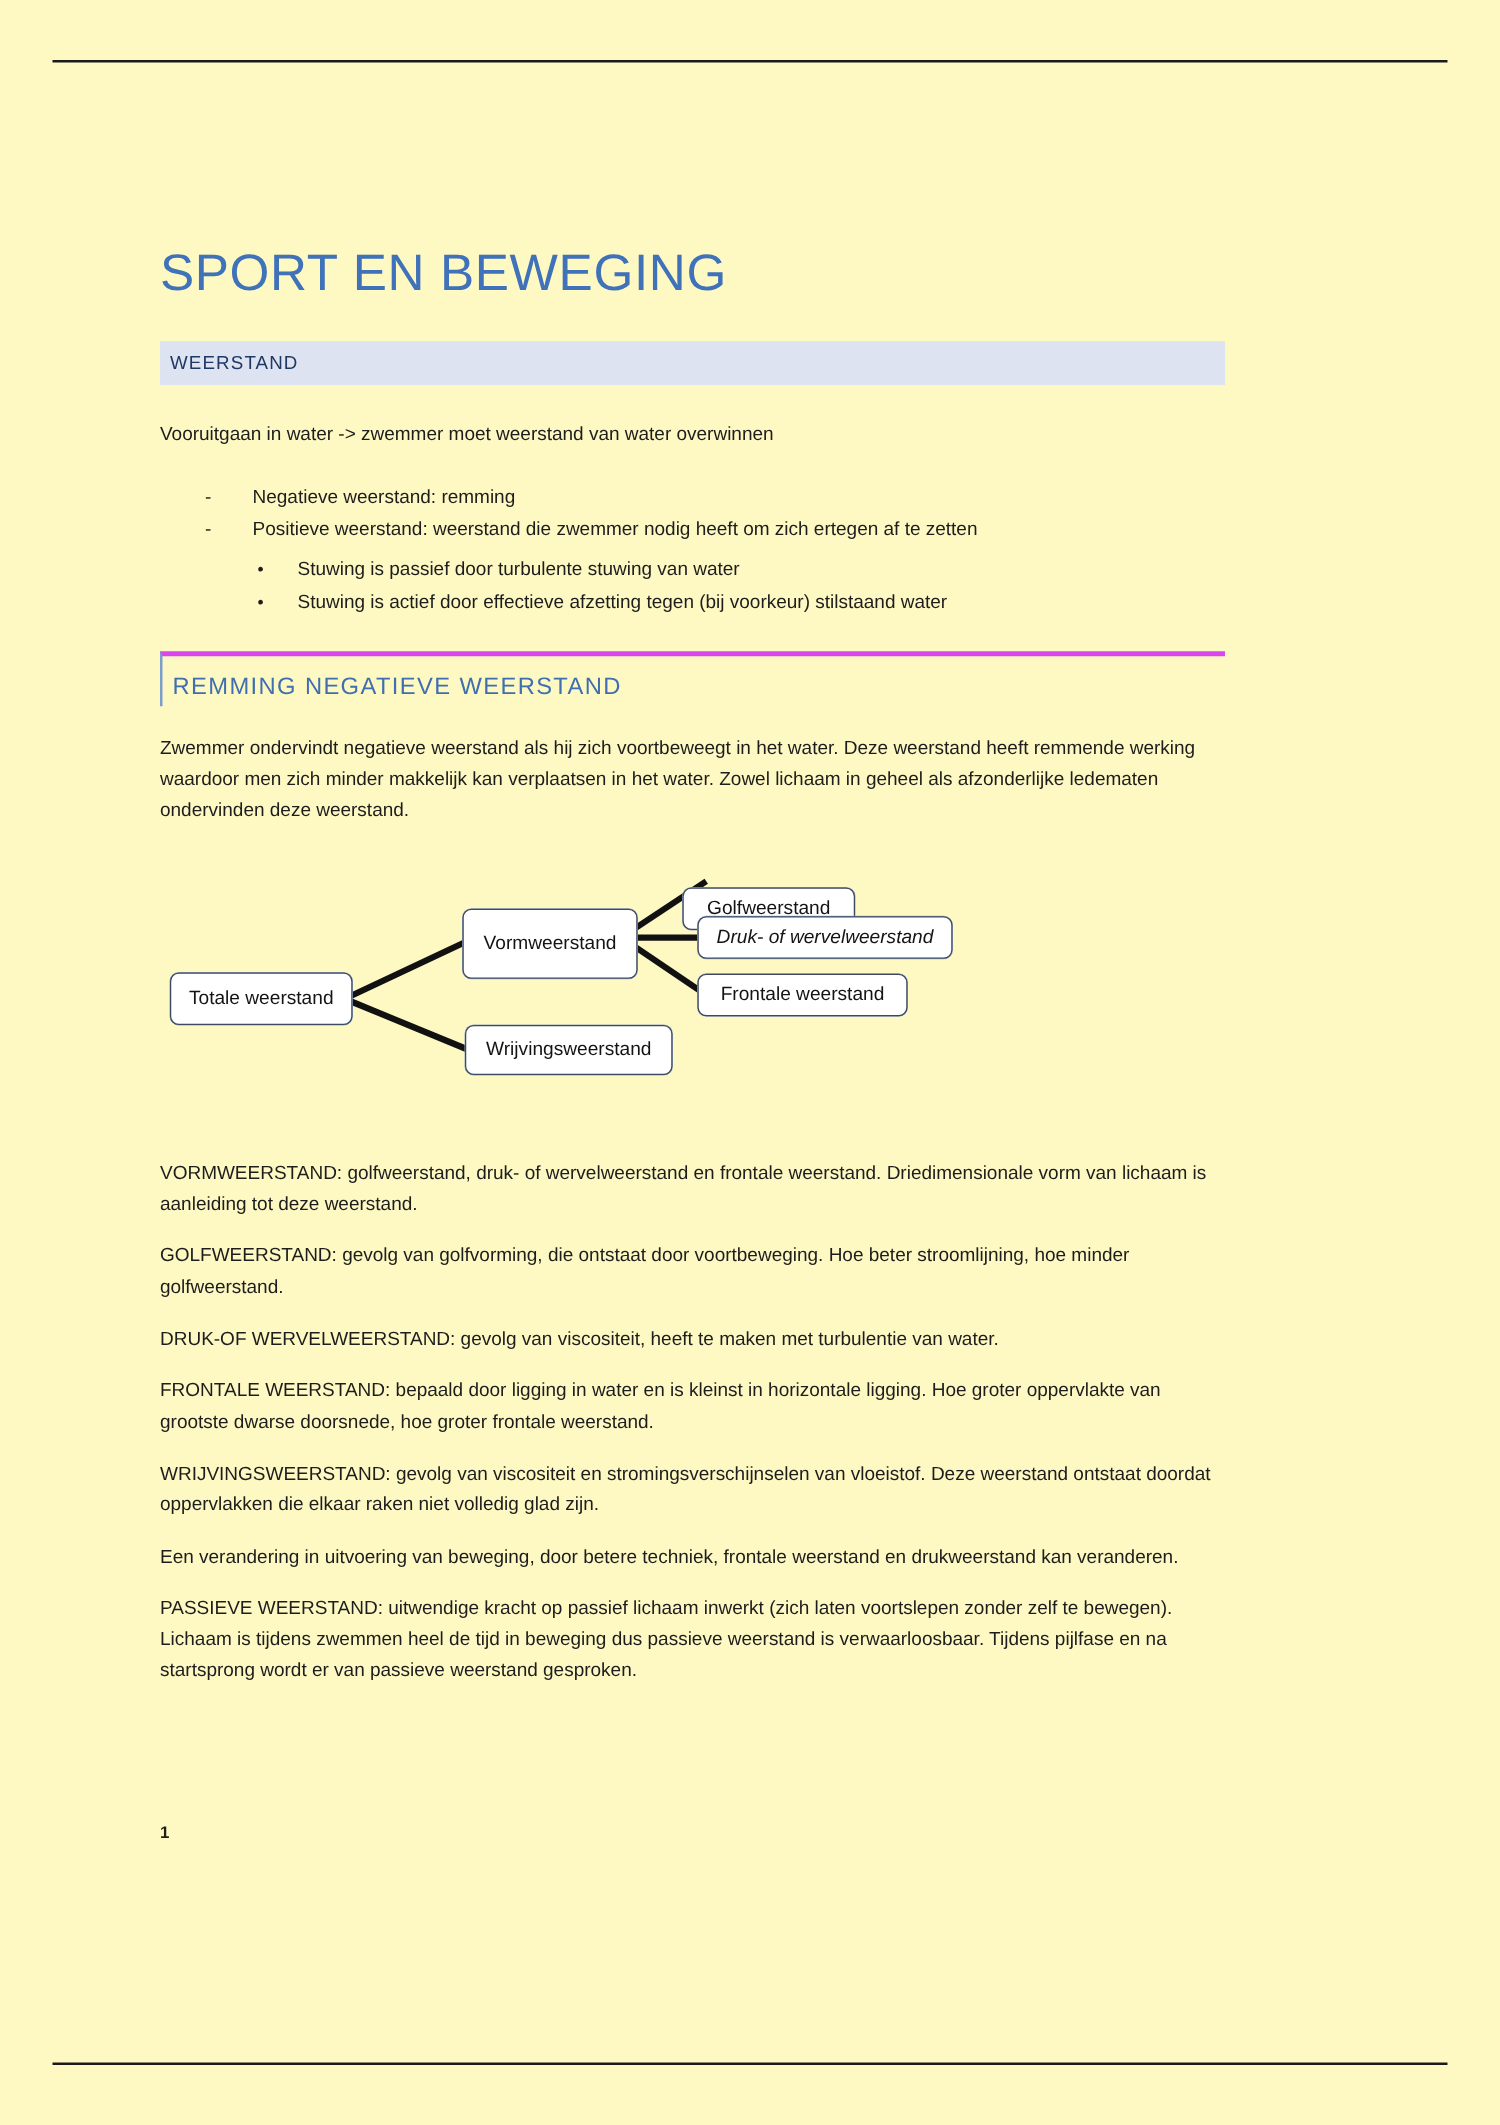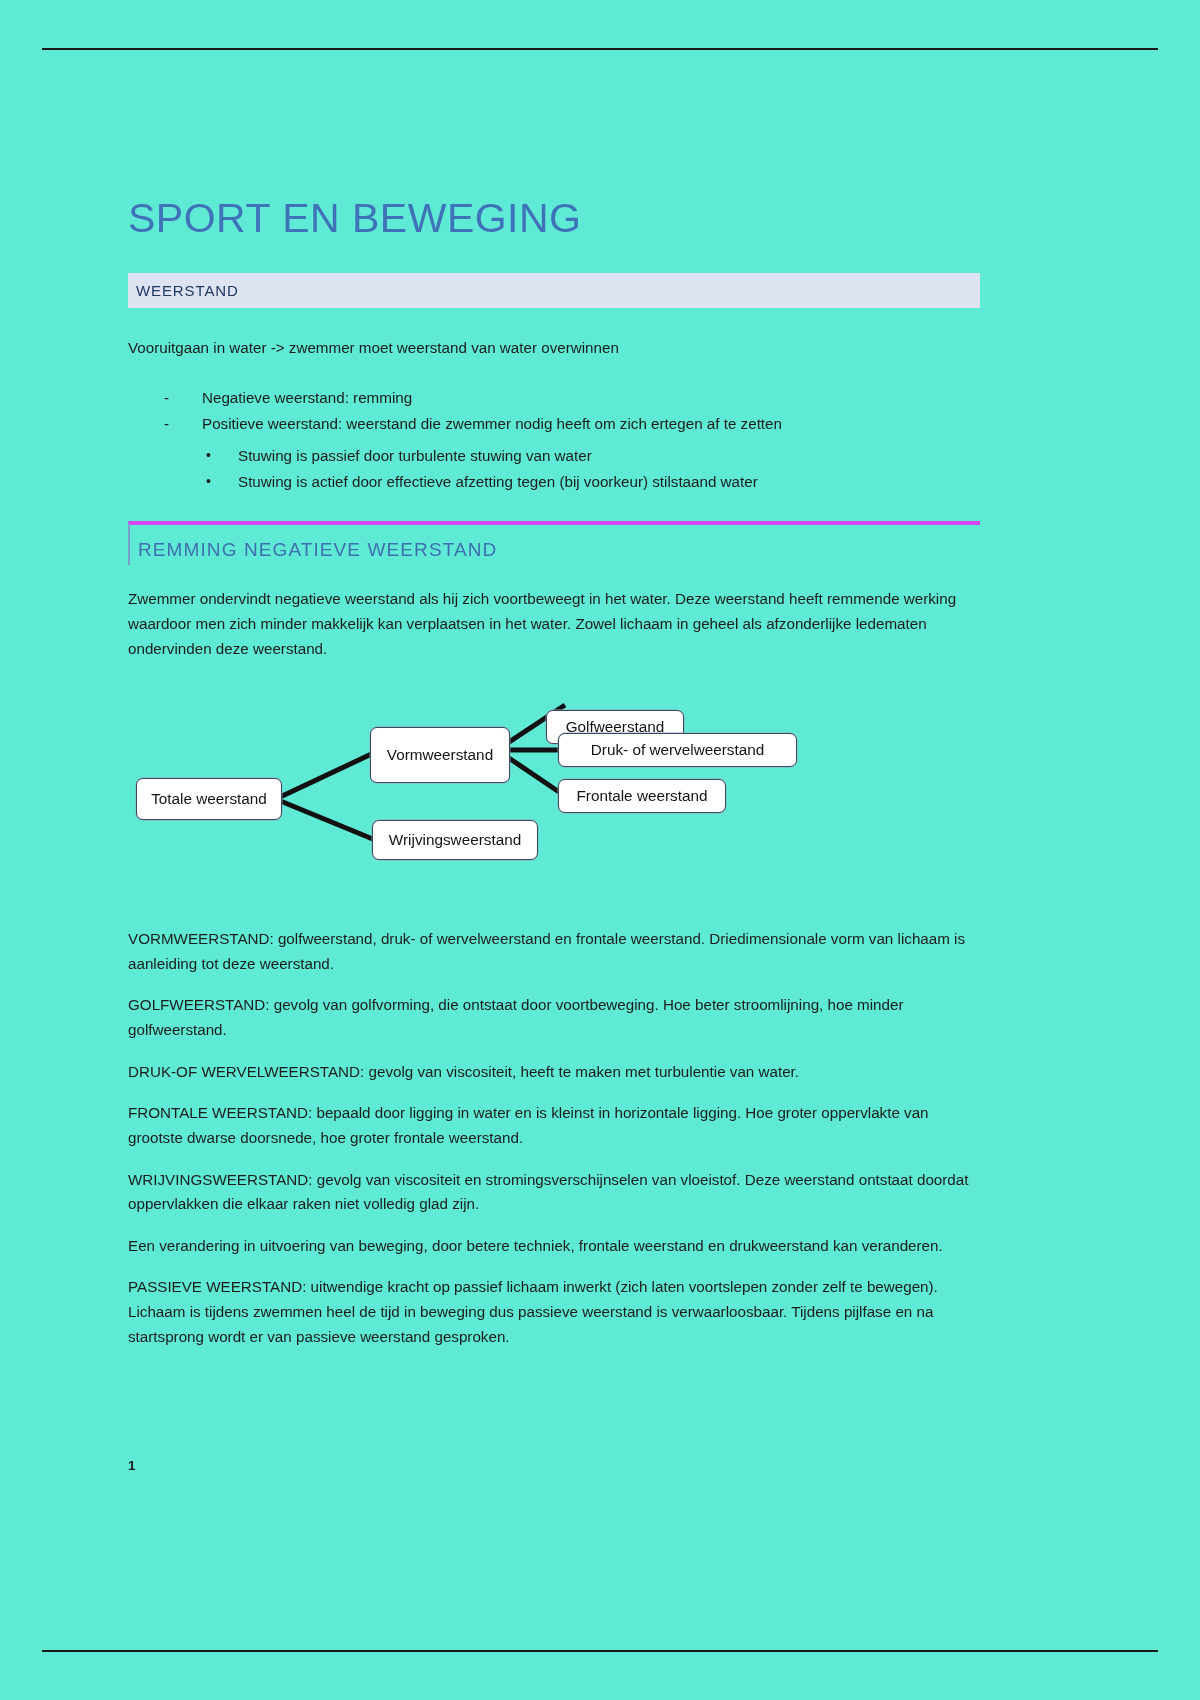--- a/index.html
+++ b/index.html
@@ -12,21 +12,21 @@
     width: 1200px;
     height: 1700px;
     font-family: "Liberation Sans", sans-serif;
     position: relative;
     overflow: hidden;
   }
   .page {
     position: relative;
     width: 1200px;
     height: 1700px;
-    background: #5eead4;
+    background: #fef9c3;
   }
   
   .page-rule-top {
     position: absolute;
     left: 42px;
     right: 42px;
     top: 48px;
     height: 0;
     border-top: 2px solid #1a1a1a;
   }
@@ -225,21 +225,21 @@
       </div>
 
       <div class="node" style="left:242px; top:49px; width:140px; height:56px;">
         <span>Vormweerstand</span>
       </div>
 
       <div class="node" style="left:418px; top:8px; width:138px; height:34px;margin-top:24px;">
         <span>Golfweerstand</span>
       </div>
 
-      <div class="node" style="left:430px; top:55px; width:239px; height:34px;">
+      <div class="node" style="left:430px; top:55px; width:204px; height:34px;font-style:italic;">
         <span>Druk- of wervelweerstand</span>
       </div>
 
       <div class="node" style="left:430px; top:101px; width:168px; height:34px;">
         <span>Frontale weerstand</span>
       </div>
 
       <div class="node" style="left:244px; top:142px; width:166px; height:40px;">
         <span>Wrijvingsweerstand</span>
       </div>

